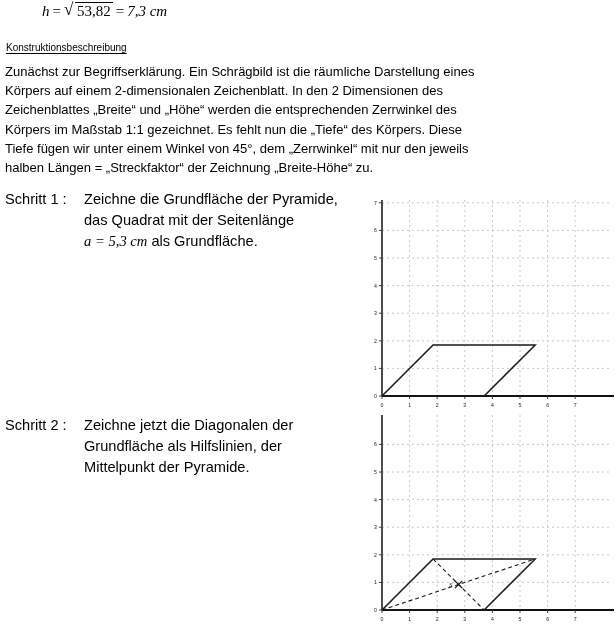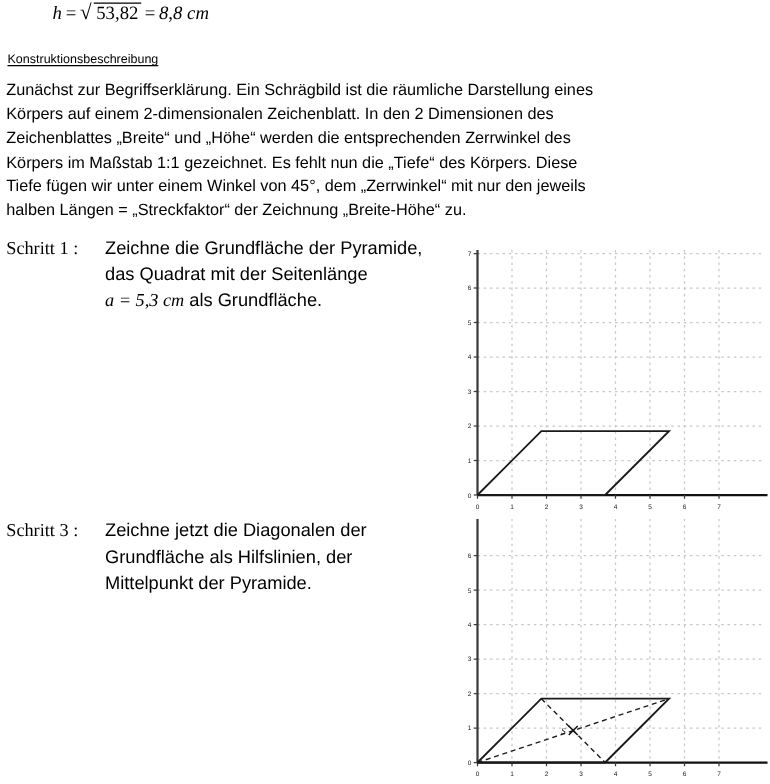--- a/index.html
+++ b/index.html
@@ -73,21 +73,20 @@
   .step {
     position: absolute;
     font-size: 14.6px;
     line-height: 21px;
   }
   .step-label {
     position: absolute;
     left: 0;
     top: 0;
     white-space: nowrap;
-    font-family: Liberation Serif, serif;
   }
   .step-body {
     position: absolute;
     left: 79px;
     top: 0;
     width: 300px;
   }
   .step-body div { white-space: nowrap; }
   .step1 { left: 5px; top: 189px; }
   .step2 { left: 5px; top: 415px; }
@@ -100,21 +99,21 @@
     width: 244px;
   }
   .chart1 { top: 200px; height: 213px; }
   .chart2 { top: 415px; height: 212px; }
   .chart svg { display: block; }
 </style>
 </head>
 <body>
 
 <div class="formula">
-  <span>h</span><span class="op">=</span><span class="radical"><span class="rad-glyph">√</span><span class="rad-body">53,82</span></span><span class="op">=</span><span>8,8 cm</span>
+  <span>h</span><span class="op">=</span><span class="radical"><span class="rad-glyph">√</span><span class="rad-body">53,82</span></span><span class="op">=</span><span>7,3 cm</span>
 </div>
 
 <div class="heading">Konstruktionsbeschreibung</div>
 
 <div class="intro">
   <div>Zunächst zur Begriffserklärung. Ein Schrägbild ist die räumliche Darstellung eines</div>
   <div>Körpers auf einem 2-dimensionalen Zeichenblatt. In den 2 Dimensionen des</div>
   <div>Zeichenblattes „Breite“ und „Höhe“ werden die entsprechenden Zerrwinkel des</div>
   <div>Körpers im Maßstab 1:1 gezeichnet. Es fehlt nun die „Tiefe“ des Körpers. Diese</div>
   <div>Tiefe fügen wir unter einem Winkel von 45°, dem „Zerrwinkel“ mit nur den jeweils</div>
@@ -124,21 +123,21 @@
 <div class="step step1">
   <div class="step-label">Schritt 1 :</div>
   <div class="step-body">
     <div>Zeichne die Grundfläche der Pyramide,</div>
     <div>das Quadrat mit der Seitenlänge</div>
     <div><span class="it">a = 5,3 cm</span><span> als Grundfläche.</span></div>
   </div>
 </div>
 
 <div class="step step2">
-  <div class="step-label">Schritt 3 :</div>
+  <div class="step-label">Schritt 2 :</div>
   <div class="step-body">
     <div>Zeichne jetzt die Diagonalen der</div>
     <div>Grundfläche als Hilfslinien, der</div>
     <div>Mittelpunkt der Pyramide.</div>
   </div>
 </div>
 
 <div class="chart chart1">
   <svg id="svg-chart-1" width="244" height="213" viewBox="0 0 244 213">
       <g>

